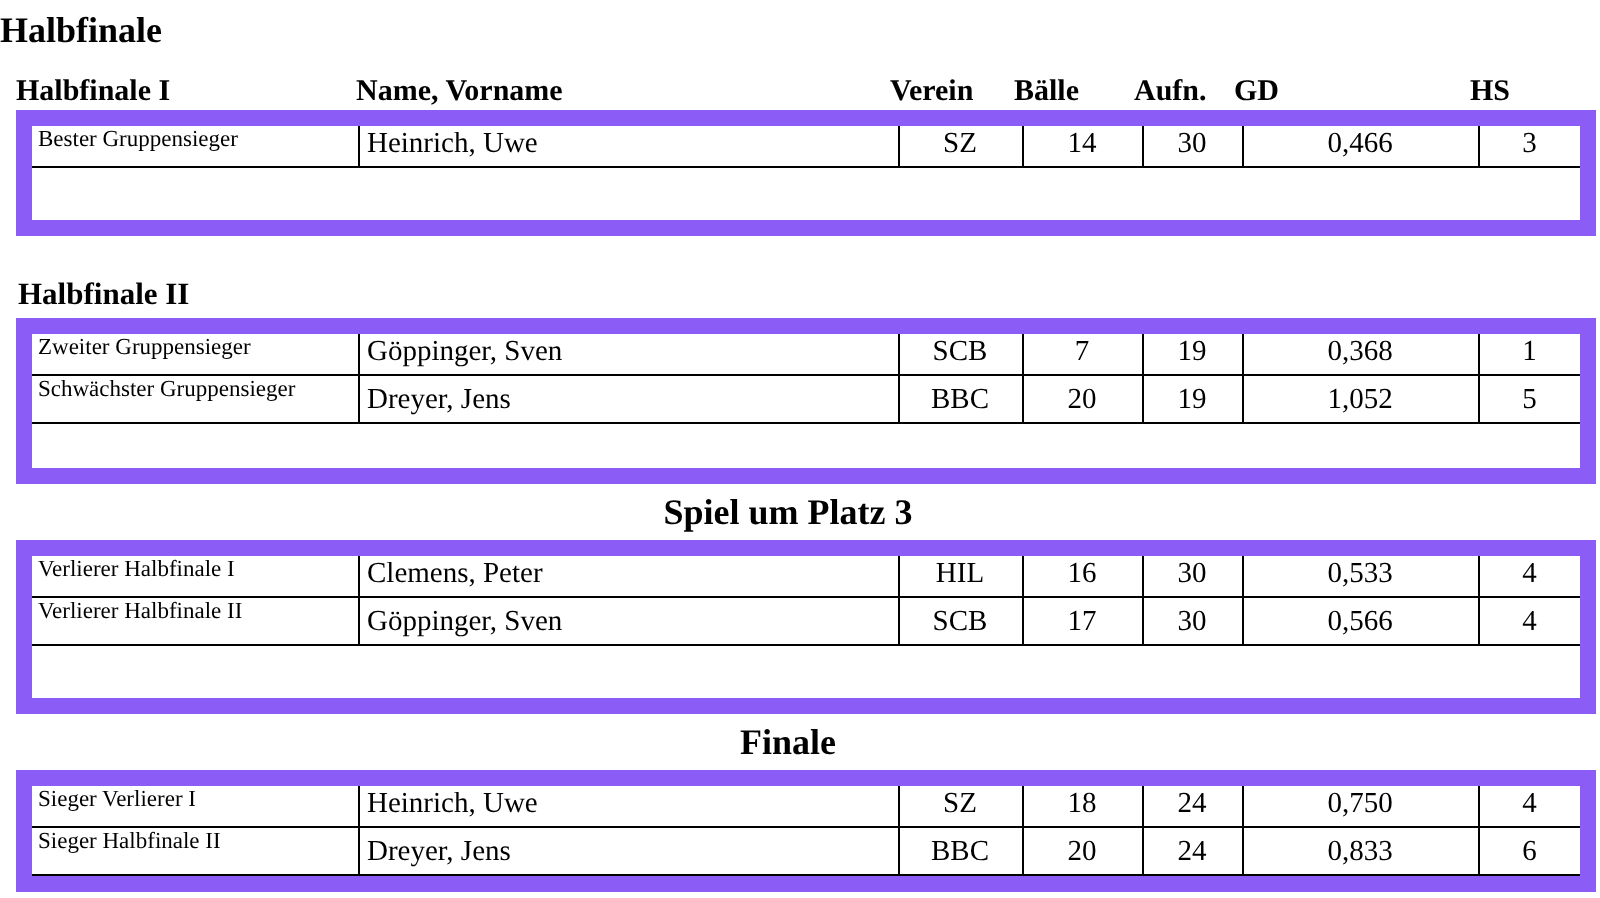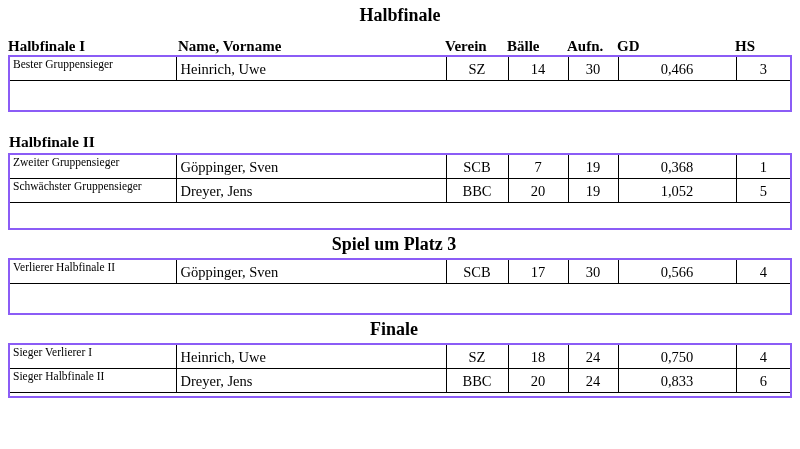--- a/index.html
+++ b/index.html
@@ -1,20 +1,20 @@
 <!DOCTYPE html>
 <html><head>
 <meta charset="utf-8">
 <style>
   * { margin: 0; padding: 0; box-sizing: border-box; }
   html, body { width: 800px; height: 449px; background: #ffffff; overflow: hidden; }
   body { font-family: "Liberation Serif", serif; color: #000; }
 
   .main-title {
-    text-align: center; font-weight: bold; font-size: 18px; line-height: 21px;
+    font-weight: bold; font-size: 18px; line-height: 21px;
     margin-top: 5px;
   }
   .sub-title {
     text-align: center; font-weight: bold; font-size: 18px; line-height: 21px;
     margin: 4px 12px 3px 0;
   }
   .left-heading {
     font-weight: bold; font-size: 15.5px; line-height: 19px;
     margin: 20px 0 2px 9px;
   }
@@ -25,21 +25,21 @@
     width: 782px; margin: 8px 0 0 8px; height: 21px;
     align-items: end; font-weight: bold; font-size: 15px;
   }
   .header-row .h-left { text-align: left; }
   .header-row .h-name { padding-left: 3px; }
   .header-row .h-center { text-align: left; }
 
   table.grid-table {
     border-collapse: collapse; table-layout: fixed;
     width: 782px; margin-left: 8px;
-    border: 2px solid #8b5cf6;
+    border: 8px solid #8b5cf6;
   }
   table.grid-table td { border: 1.5px solid #000; overflow: hidden; white-space: nowrap; }
   tr.data-row { height: 24px; }
   td.c-label { font-size: 11.5px; vertical-align: top; padding: 1px 2px 0 3px; }
   td.c-name  { font-size: 14.5px; vertical-align: bottom; padding: 0 2px 2px 4px; }
   td.c-num   { font-size: 14.5px; vertical-align: bottom; text-align: center; padding-bottom: 2px; }
   tr.empty-row-tall td { height: 31px; }
   tr.empty-row-mid  td { height: 27px; }
   tr.empty-row-cut  td { height: 5px; }
 </style>
@@ -127,20 +127,29 @@
   <colgroup>
       <col style="width:167px">
       <col style="width:270px">
       <col style="width:62px">
       <col style="width:60px">
       <col style="width:50px">
       <col style="width:118px">
       <col style="width:55px">
     </colgroup>
   <tbody>
+      <tr class="data-row">
+    <td class="c-label">Verlierer Halbfinale I</td>
+    <td class="c-name">Clemens, Peter</td>
+    <td class="c-num">HIL</td>
+    <td class="c-num">16</td>
+    <td class="c-num">30</td>
+    <td class="c-num">0,533</td>
+    <td class="c-num">4</td>
+  </tr>
   <tr class="data-row">
     <td class="c-label">Verlierer Halbfinale II</td>
     <td class="c-name">Göppinger, Sven</td>
     <td class="c-num">SCB</td>
     <td class="c-num">17</td>
     <td class="c-num">30</td>
     <td class="c-num">0,566</td>
     <td class="c-num">4</td>
   </tr>
   <tr class="empty-row-tall">

